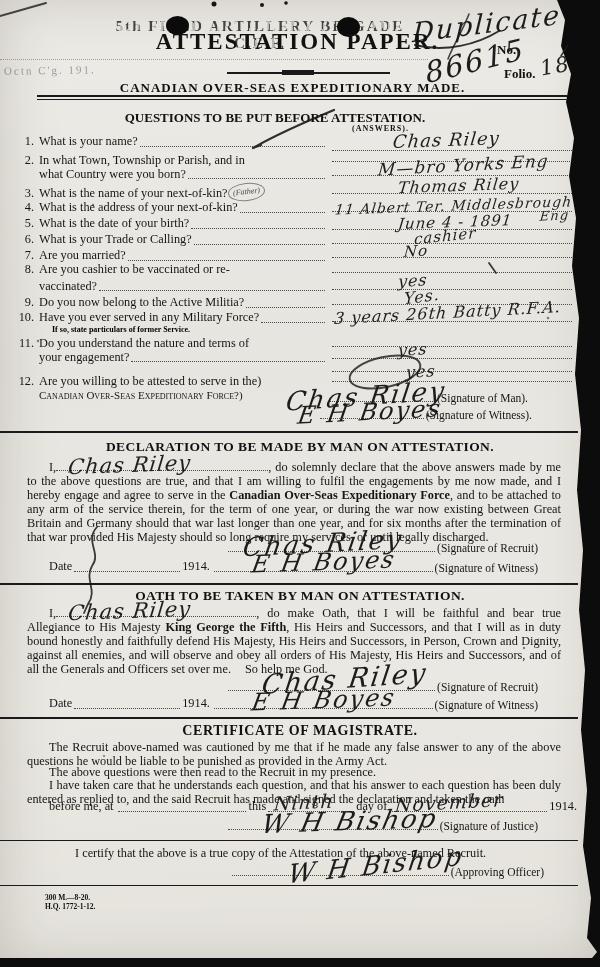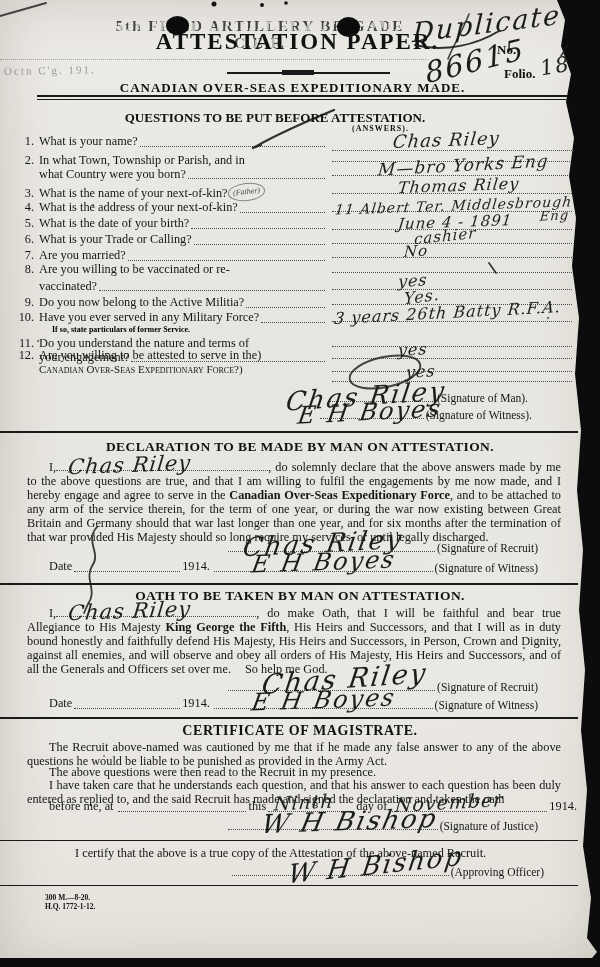--- a/index.html
+++ b/index.html
@@ -104,21 +104,21 @@
         <span class="qdots"></span>
     </div>
     <div class="abs q" style="left:14px;top:249px;width:312px;">
       <span class="qno">7.</span>
       <span>Are you married?</span>
         <span class="qdots"></span>
     </div>
     <div class="abs" style="left:14px;top:263px;width:312px;">
       <div class="q">
           <span class="qno">8.</span>
-          <span>Are you willing to be vaccinated or re-</span>
+          <span>Are you cashier to be vaccinated or re-</span>
         </div>
       <div class="q" style="padding-left:25px;margin-top:3px;">
           <span>vaccinated?</span>
           <span class="qdots"></span>
         </div>
     </div>
     <div class="abs q" style="left:14px;top:296px;width:312px;">
       <span class="qno">9.</span>
       <span>Do you now belong to the Active Militia?</span>
         <span class="qdots"></span>
@@ -134,21 +134,21 @@
     <div class="abs" style="left:14px;top:337px;width:312px;">
       <div class="q">
           <span class="qno">11.</span>
           <span>Do you understand the nature and terms of</span>
         </div>
       <div class="q" style="padding-left:25px;">
           <span>your engagement?</span>
           <span class="qdots"></span>
         </div>
     </div>
-    <div class="abs" style="left:14px;top:349px;width:312px;">
+    <div class="abs" style="left:14px;top:375px;width:312px;">
       <div class="q">
           <span class="qno">12.</span>
           <span>Are you willing to be attested to serve in the)</span>
         </div>
       <div class="q qsc" style="padding-left:25px;">
           <span>Canadian Over-Seas Expeditionary Force?)</span>
         </div>
     </div>
 
     <div class="abs dl" style="left:332px;top:150px;width:240px;"></div>

